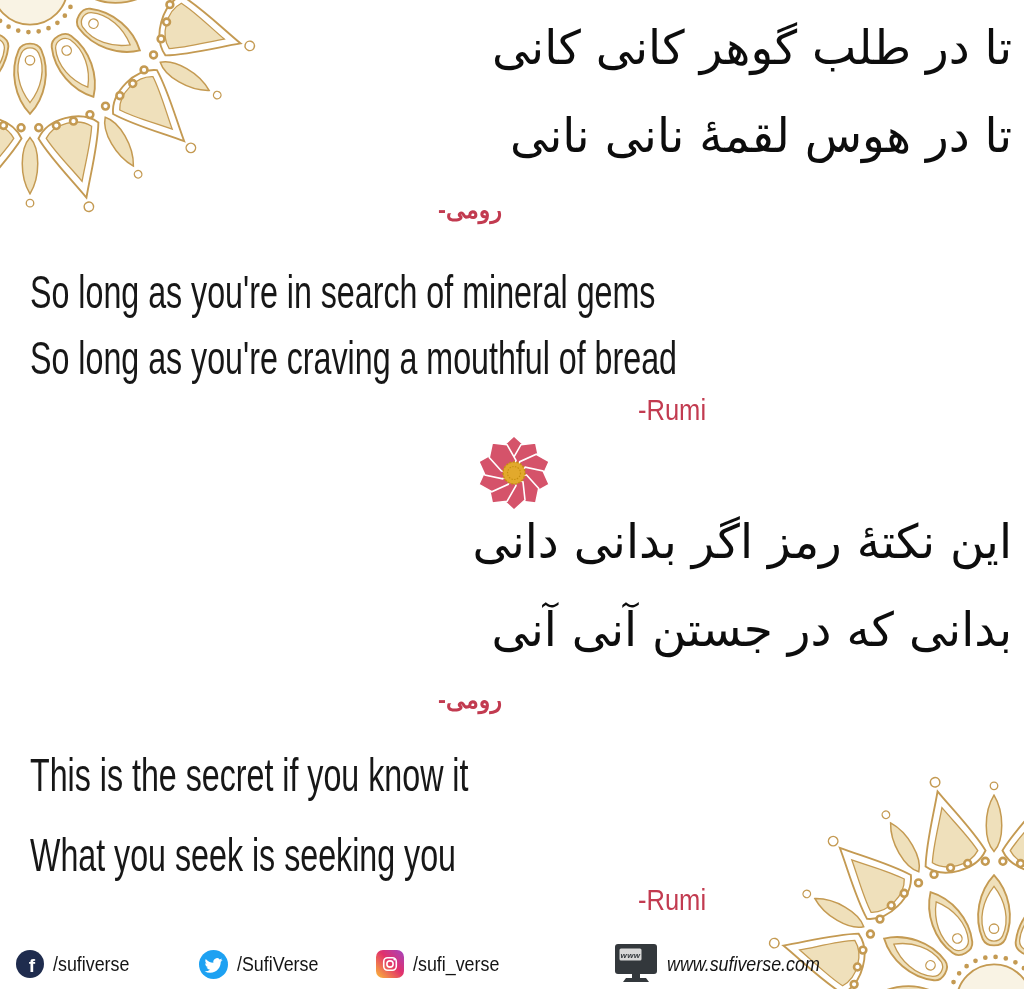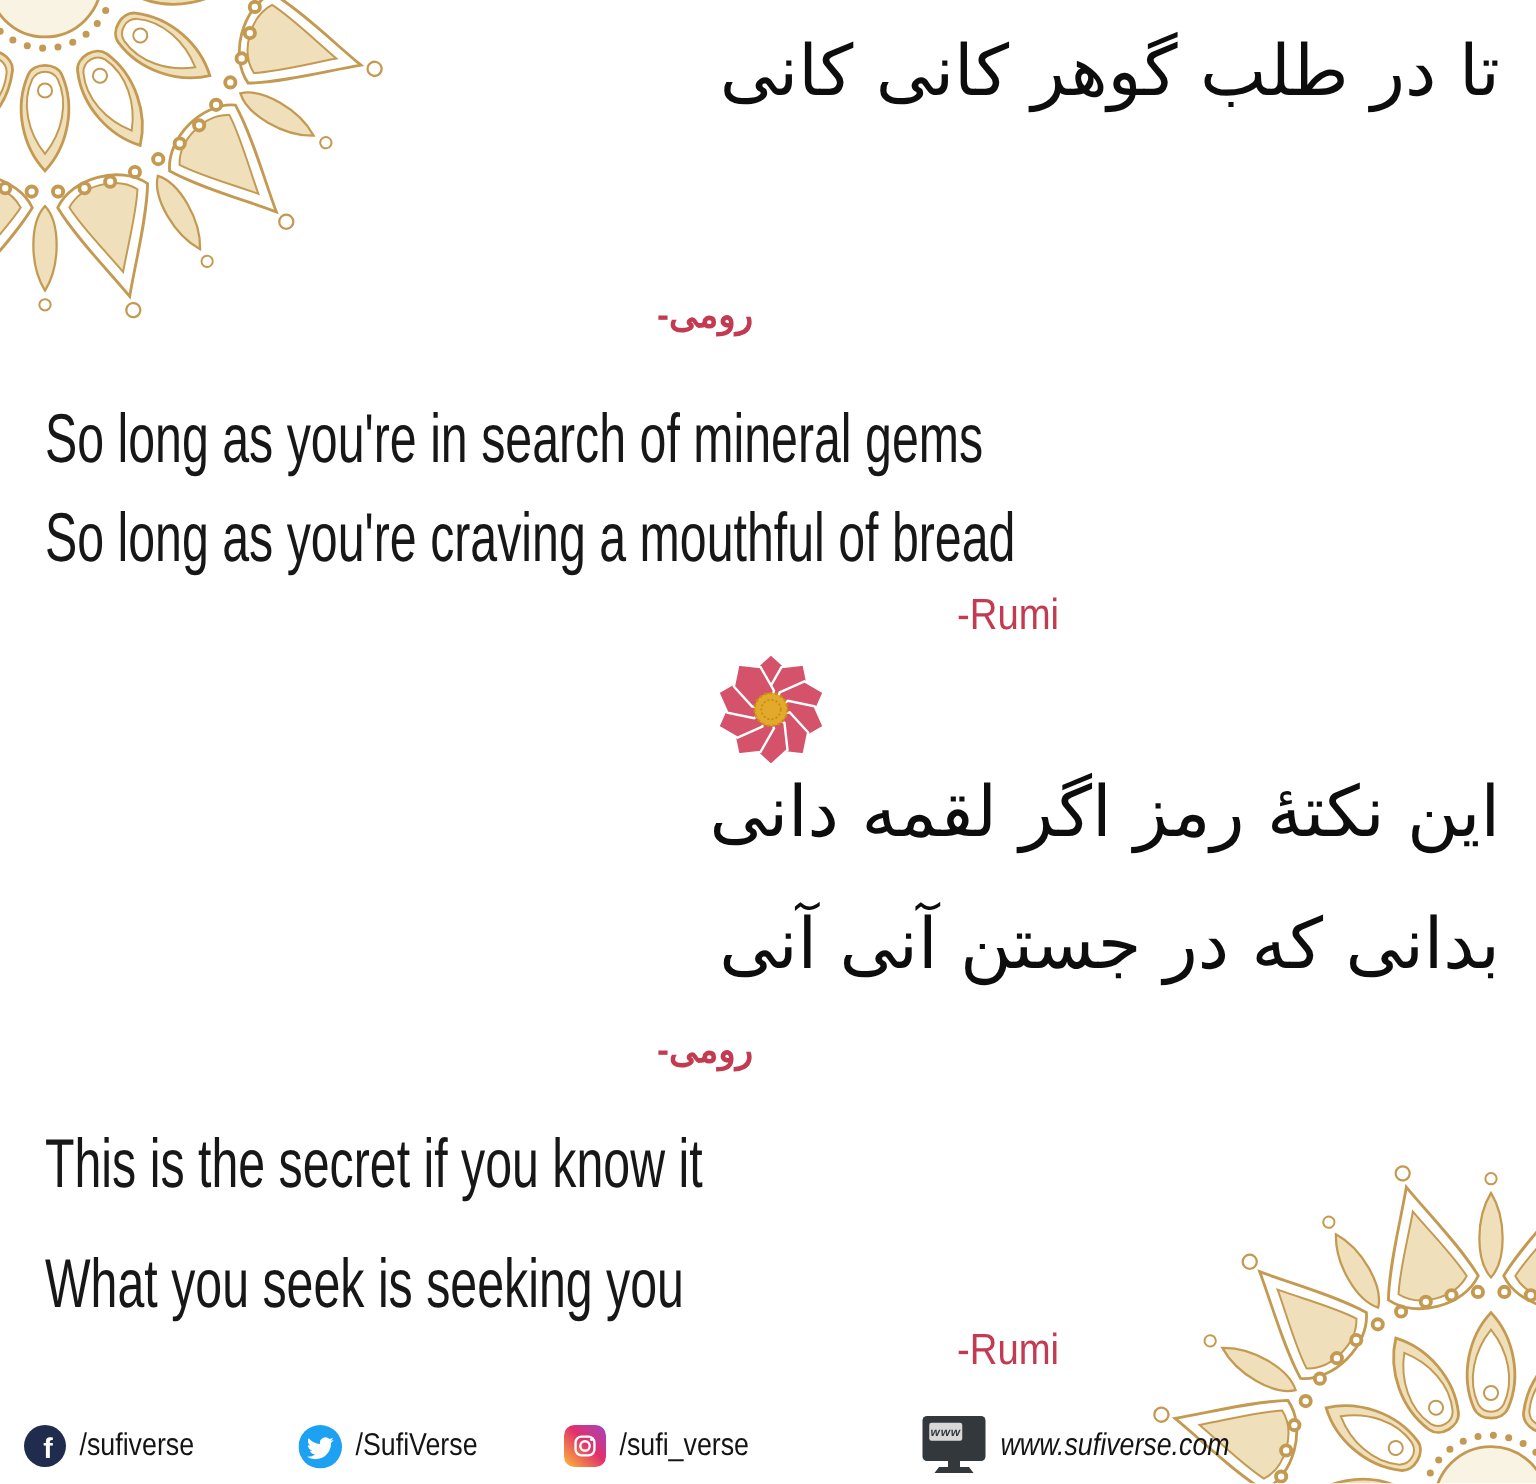--- a/index.html
+++ b/index.html
@@ -25,21 +25,21 @@
     position:relative;width:1024px;height:989px;background:#ffffff;
     overflow:hidden;font-family:"Liberation Sans",sans-serif;color:var(--text_color);
   }
   
   .mandala{position:absolute;width:470px;height:470px;pointer-events:none;}
   .mandala svg{width:100%;height:100%;}
   .mandala.tl{left:-205px;top:-248px;}
   .mandala.br{right:-205px;bottom:-248px;transform:rotate(180deg);}
   
   .fa-verse{
-    position:absolute;right:24px;text-align:right;direction:rtl;
+    position:absolute;right:12px;text-align:right;direction:rtl;
     font-family:"DejaVu Sans",sans-serif;font-size:47px;line-height:88px;
     color:#0d0d0d;white-space:nowrap;
   }
   .fa-verse.v1{top:4px;}
   .fa-verse.v2{top:498px;}
   .fa-attr{
     position:absolute;left:438px;direction:ltr;
     font-family:Liberation Sans, sans-serif;font-size:24px;font-weight:bold;
     color:var(--accent_red);white-space:nowrap;
   }
@@ -155,20 +155,21 @@
       </svg>
   </div>
   <div class="mandala br">
     <svg viewBox="0 0 500 500">
         <use href="#mandala-full"></use>
       </svg>
   </div>
 
   <div class="fa-verse v1">
     <div>تا در طلب گوهر کانی کانی</div>
+    <div>تا در هوس لقمهٔ نانی نانی</div>
   </div>
   <div class="fa-attr a1">-رومی</div>
 
   <div class="en-line l1">So long as you're in search of mineral gems</div>
   <div class="en-line l2">So long as you're craving a mouthful of bread</div>
   <div class="en-attr r1">-Rumi</div>
 
   <div class="flower">
     <svg viewBox="0 0 80 80">
       <g id="fpetals">
@@ -187,21 +188,21 @@
         <path d="M40,3 L51,13 L49,31 L40,38 L31,31 L29,13 Z" fill="var(--flower_petal)" stroke="#ffffff" stroke-width="1.6" transform="rotate(252 40 40)"></path>
         <path d="M40,3 L51,13 L49,31 L40,38 L31,31 L29,13 Z" fill="var(--flower_petal)" stroke="#ffffff" stroke-width="1.6" transform="rotate(288 40 40)"></path>
         <path d="M40,3 L51,13 L49,31 L40,38 L31,31 L29,13 Z" fill="var(--flower_petal)" stroke="#ffffff" stroke-width="1.6" transform="rotate(324 40 40)"></path>
       </g>
       <circle cx="40" cy="40" r="11" fill="var(--flower_center)" stroke="var(--flower_center_ring)" stroke-width="1.5" stroke-dasharray="2 1.6"></circle>
       <circle cx="40" cy="40" r="6.5" fill="var(--flower_center)" stroke="var(--flower_center_ring)" stroke-width="1.2" stroke-dasharray="1.4 1.4"></circle>
     </svg>
   </div>
 
   <div class="fa-verse v2">
-    <div>این نکتهٔ رمز اگر لقمه دانی</div>
+    <div>این نکتهٔ رمز اگر بدانی دانی</div>
     <div>بدانی که در جستن آنی آنی</div>
   </div>
   <div class="fa-attr a2">-رومی</div>
 
   <div class="en-line l3">This is the secret if you know it</div>
   <div class="en-line l4">What you seek is seeking you</div>
   <div class="en-attr r2">-Rumi</div>
 
   <div class="footer">
 

